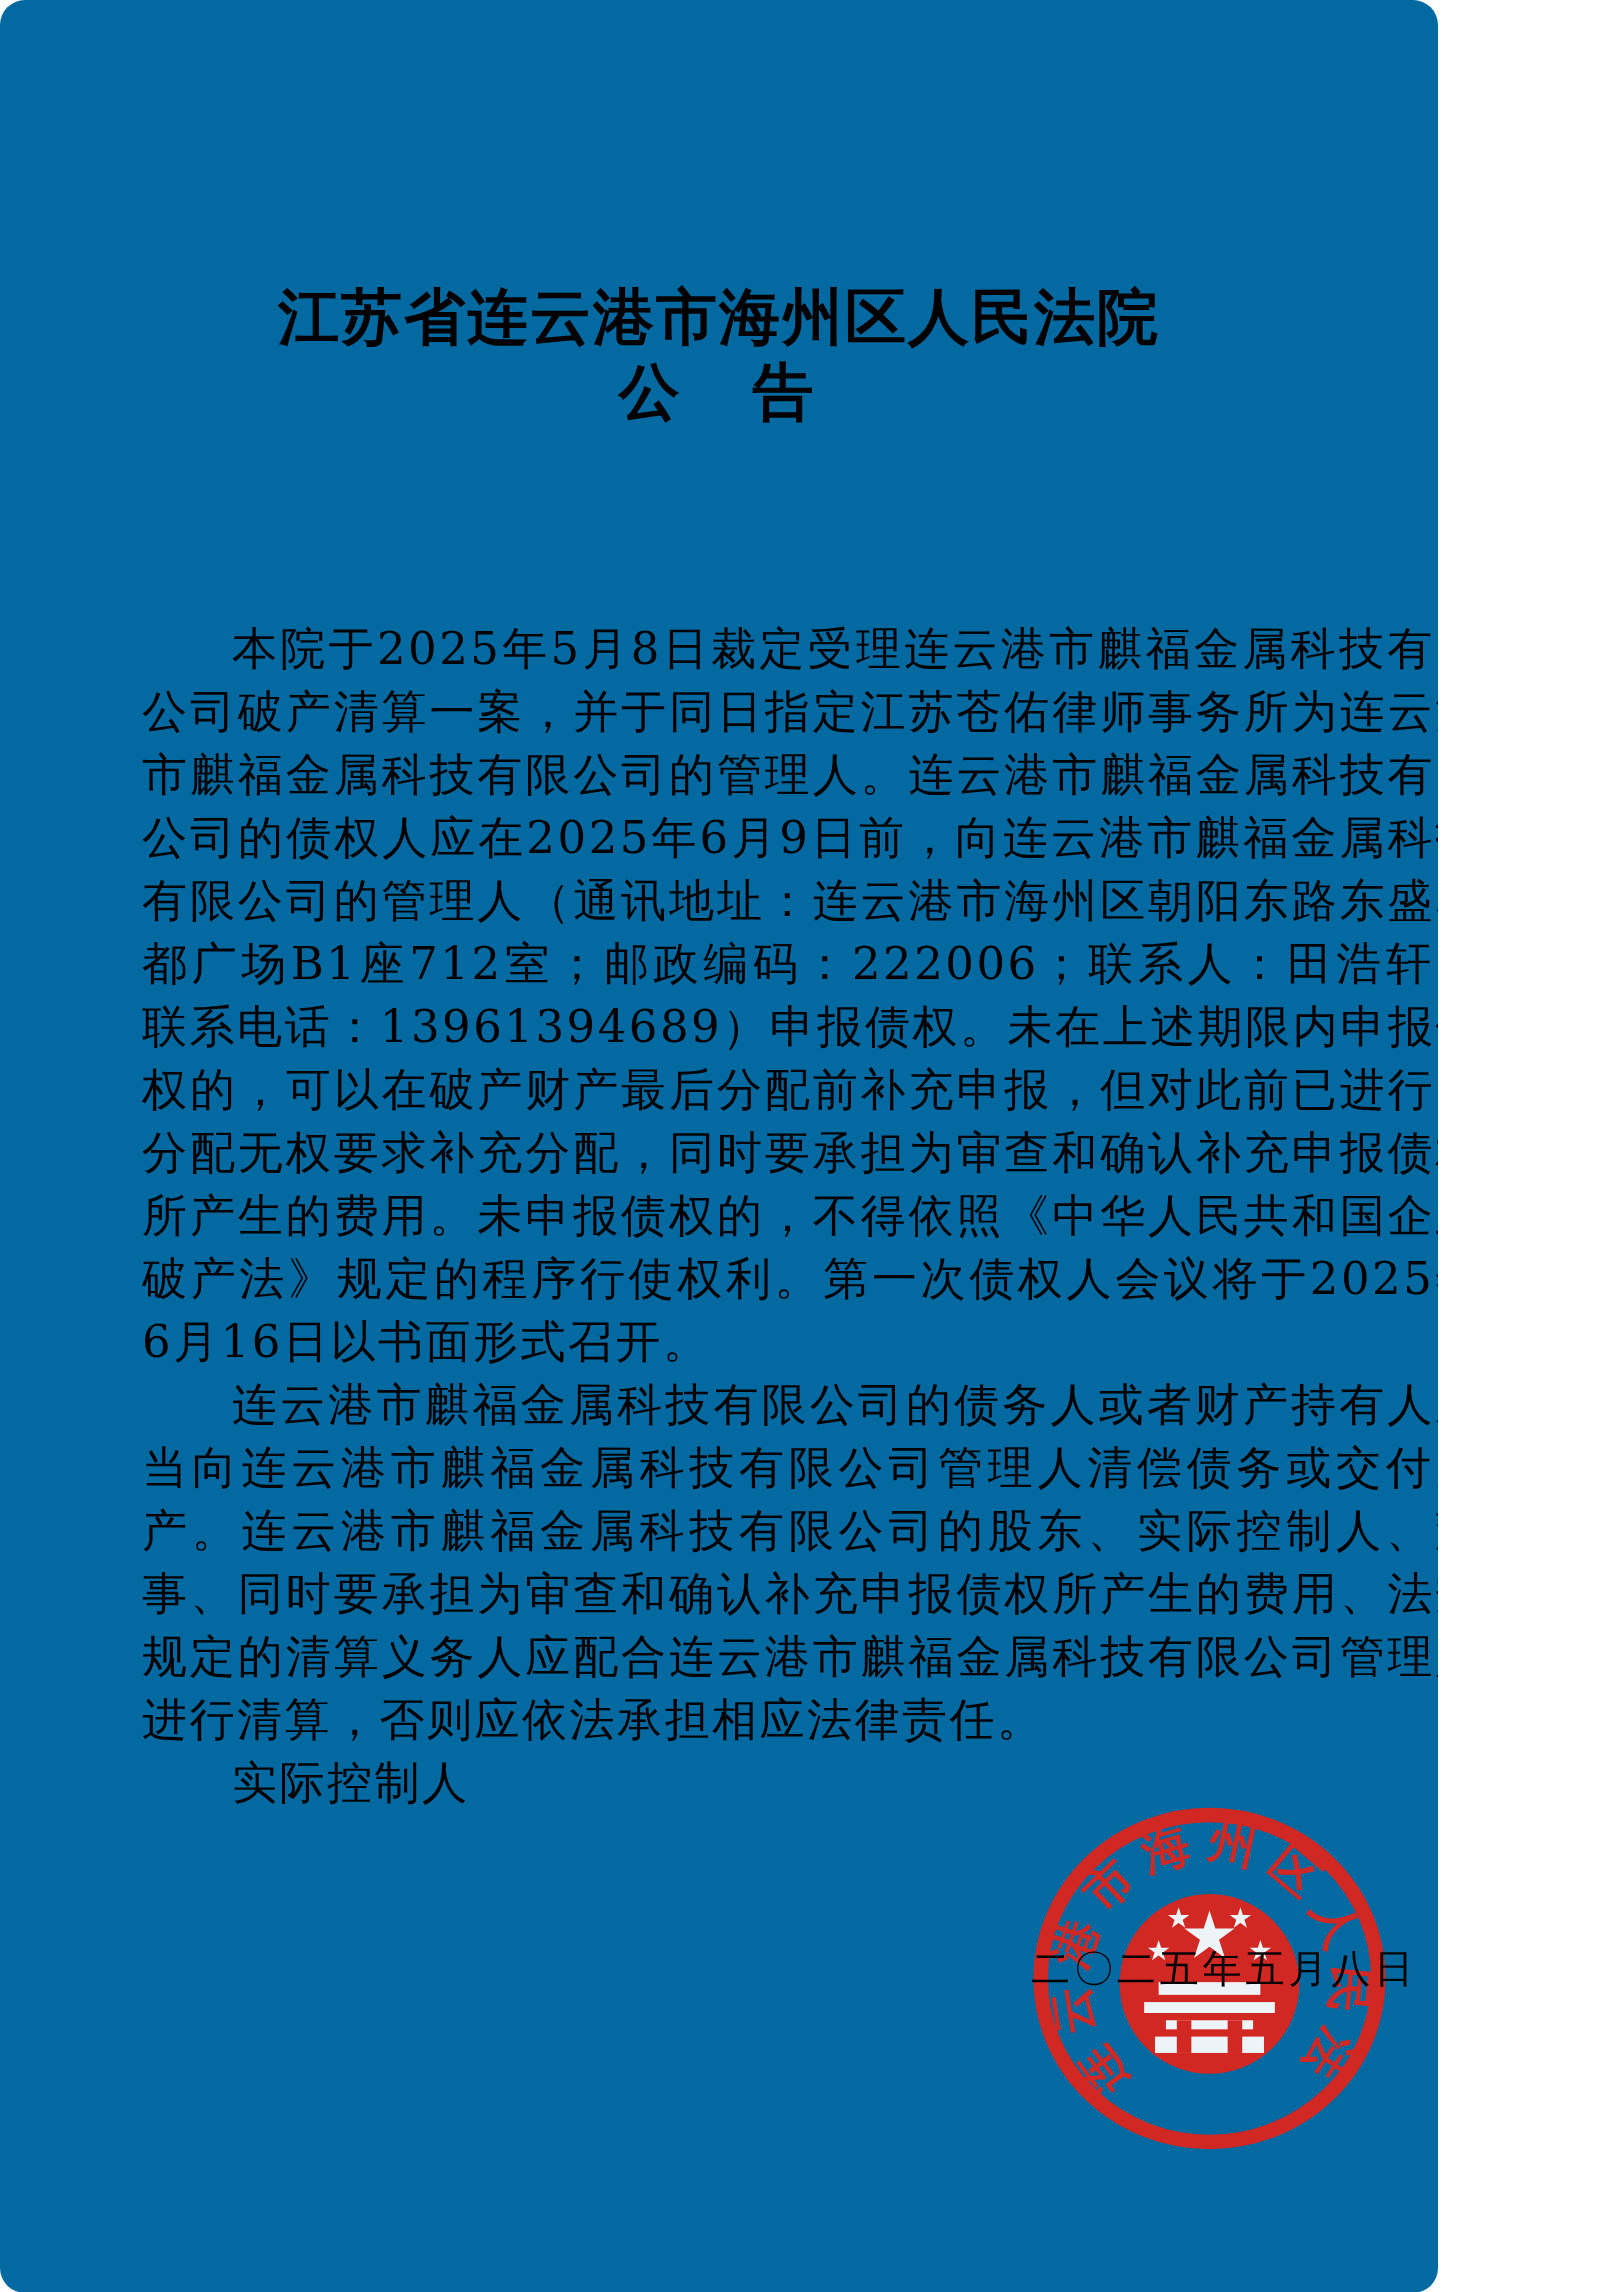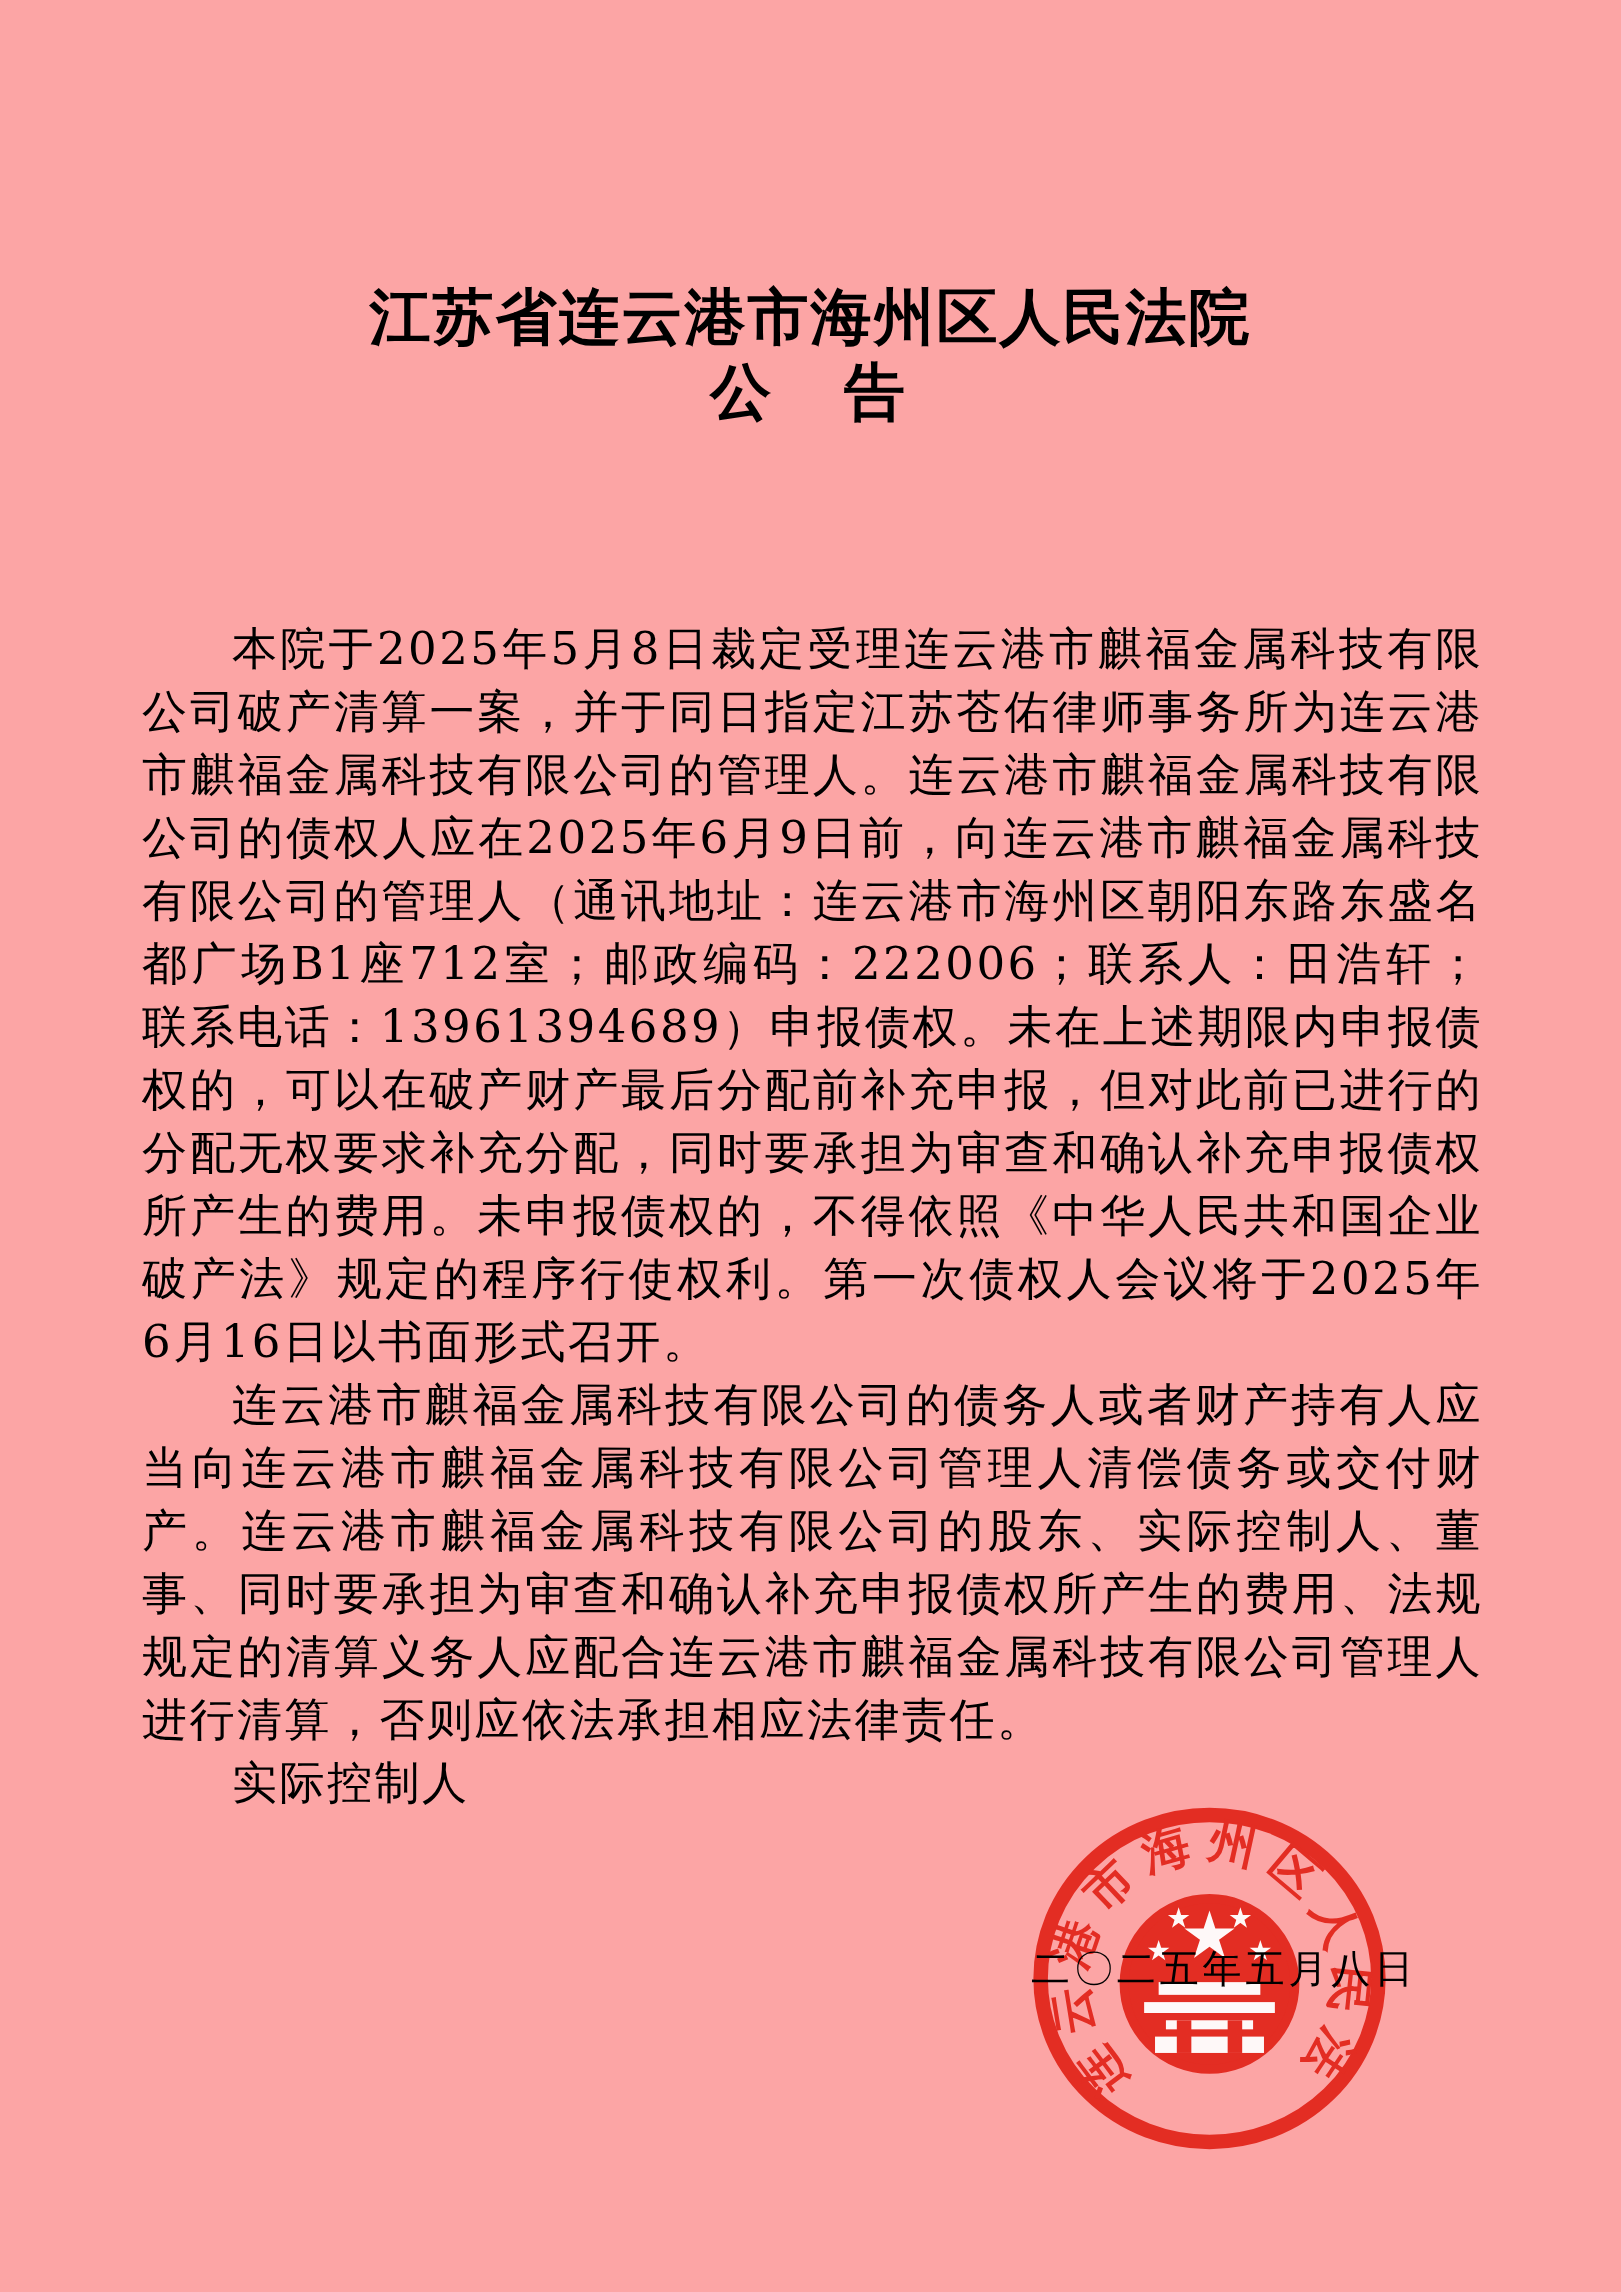--- a/index.html
+++ b/index.html
@@ -2,26 +2,27 @@
 <html lang="zh"><head>
 <meta charset="utf-8">
 <style>
   html, body {
     margin: 0;
     padding: 0;
     background: #ffffff;
   }
   .page {
     position: relative;
-    width: 1621px;
+    width: 1438px;
     height: 2293px;
-    background: #fca5a5;
+    background: #0369a1;
     overflow: hidden;
     font-family: "DejaVu Serif", serif;
     color: #000000;
+    border-radius: 25px;
   }
   .court-name {
     position: absolute;
     top: 282px;
     left: 0;
     width: 100%;
     text-align: center;
     font-size: 61px;
     line-height: 69px;
     font-weight: 700;

